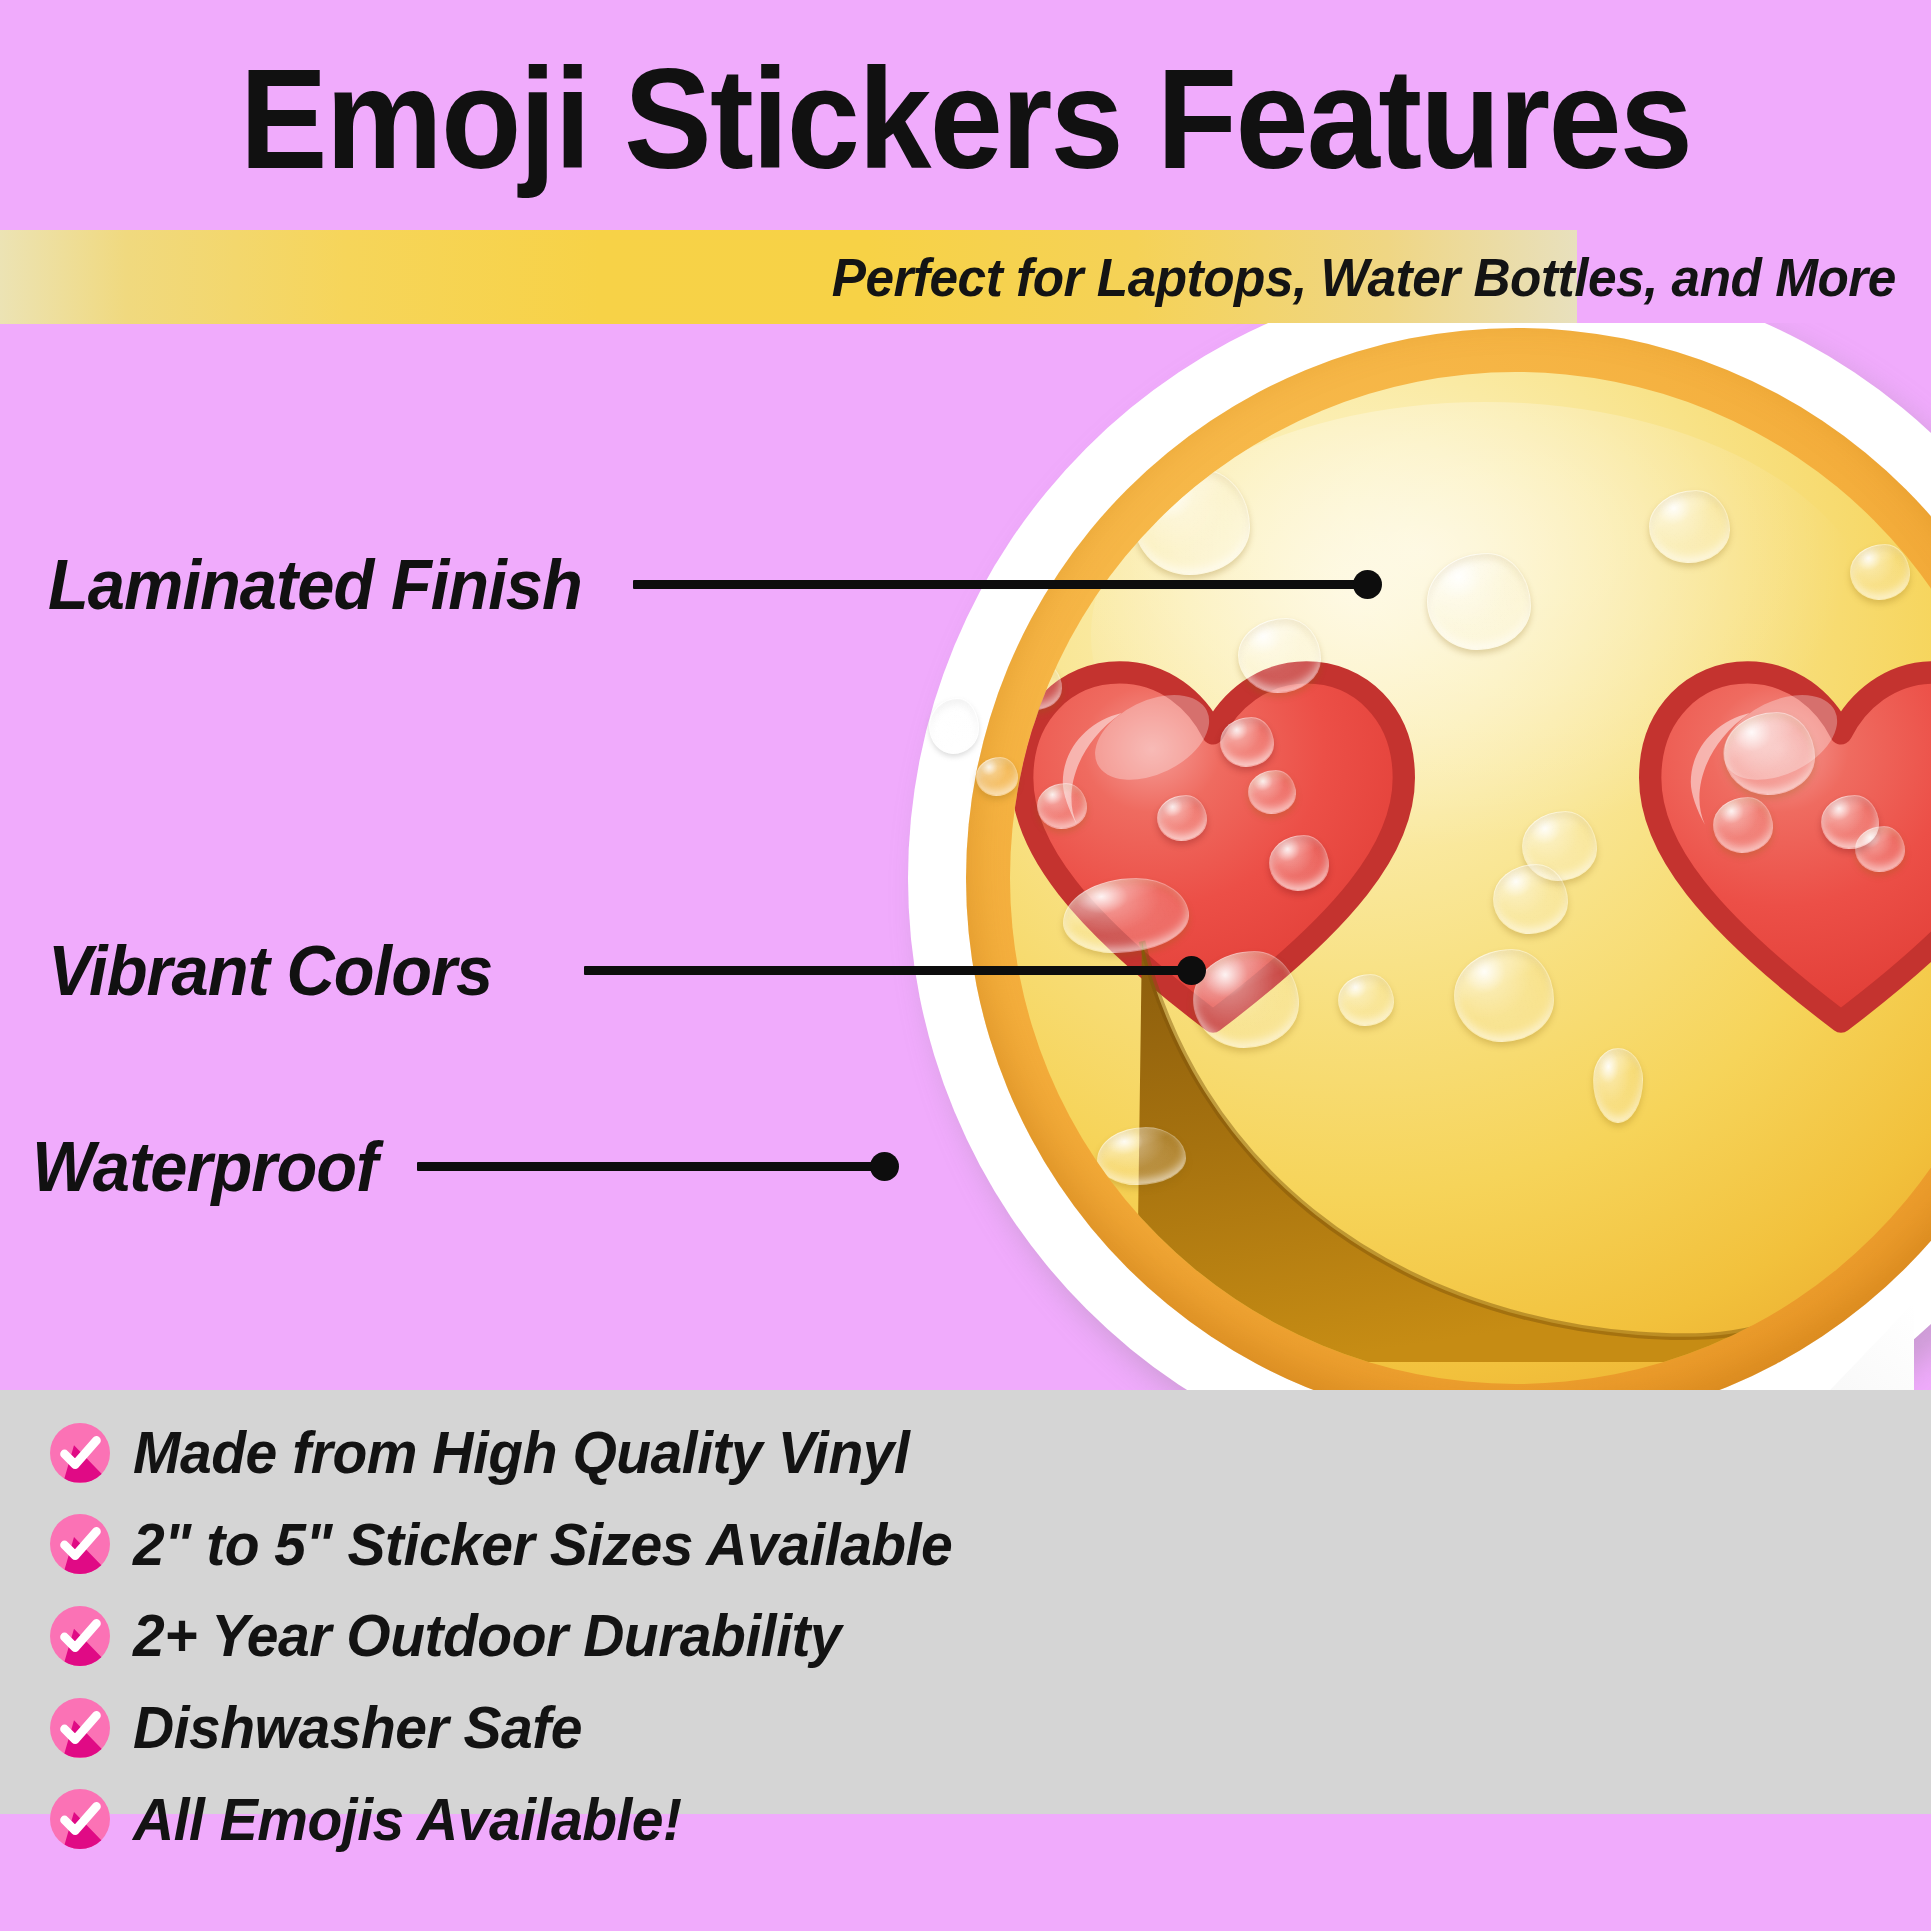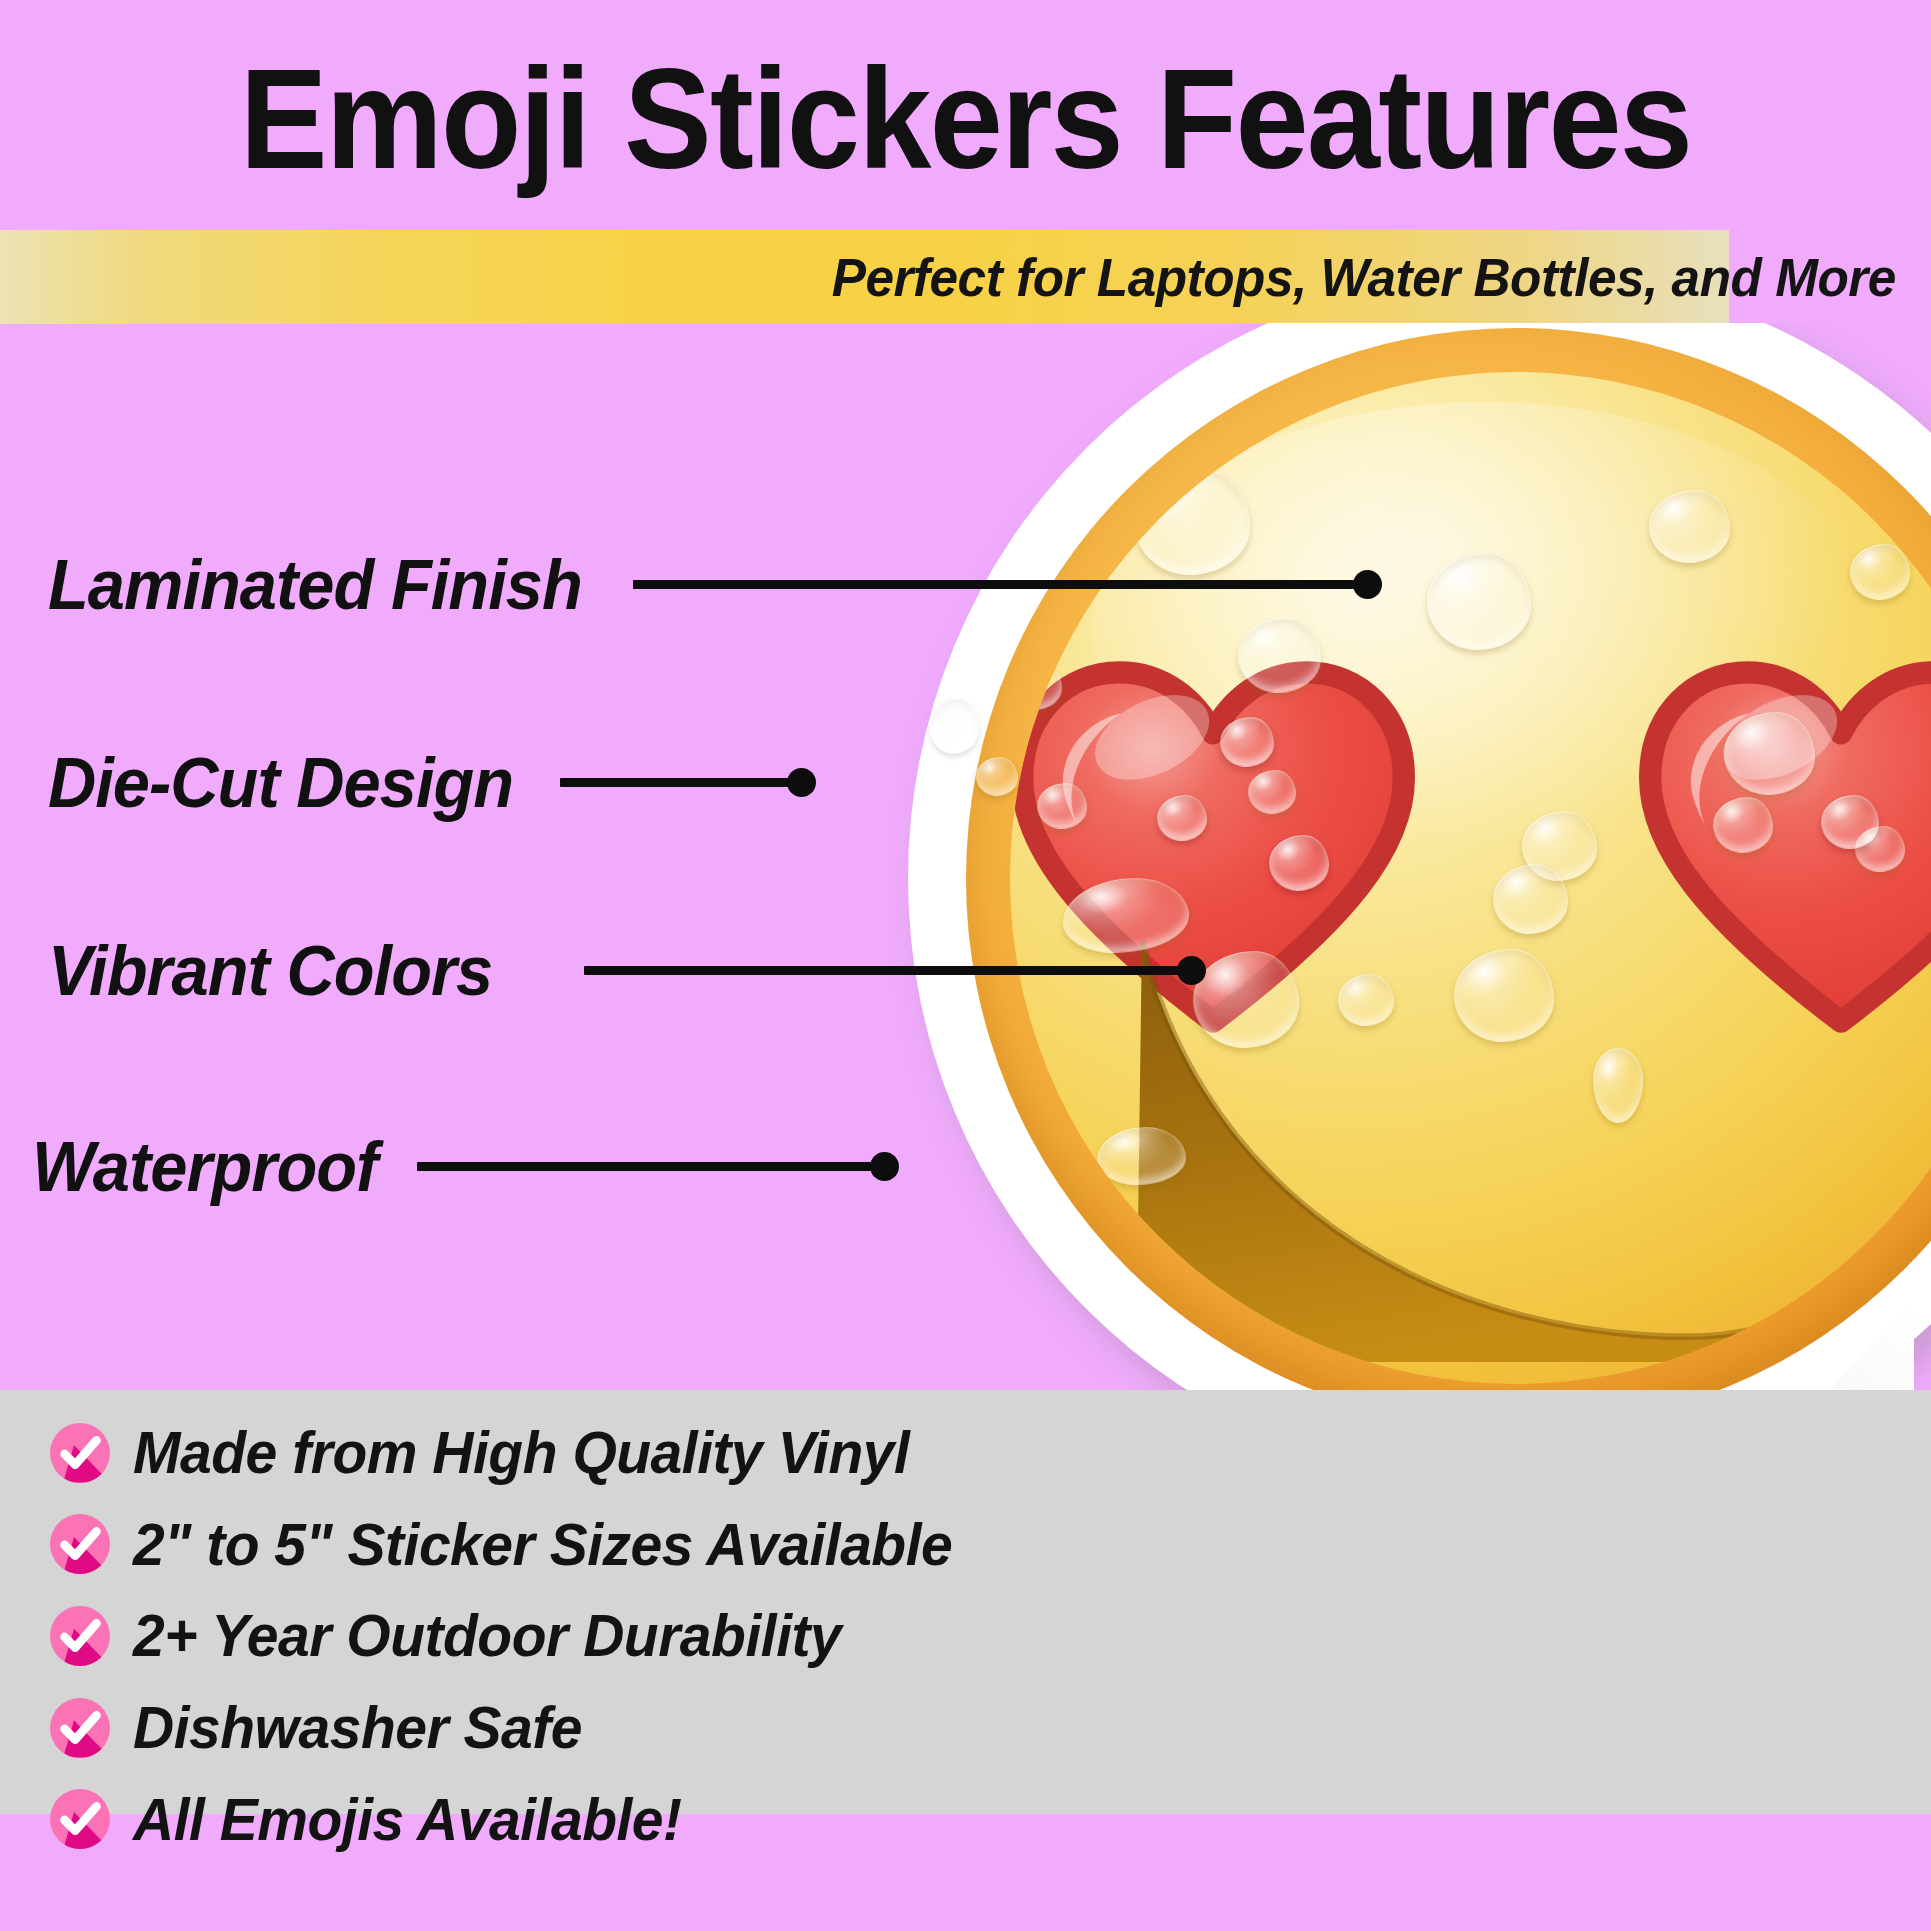--- a/index.html
+++ b/index.html
@@ -26,21 +26,21 @@
     line-height:145px;
     font-weight:bold;
     letter-spacing:-1.9px;
     color:#111111;
     font-family:"Liberation Sans Narrow","Liberation Sans",sans-serif;
     transform:scaleX(0.92);
     white-space:nowrap;
   }
 
   .gold-band {
-    position:absolute; left:0; top:230px; width:1729px; height:94px;
+    position:absolute; left:0; top:230px; width:1577px; height:94px;
     background:linear-gradient(90deg,
         #ece3b4 0%, #f0d97f 8%, #f6d55a 22%, #f7d247 38%,
         #f7d246 55%, #f5d257 72%, #efd684 88%, #e8e0bd 100%);
   }
   .subtitle {
     position:absolute; left:0; top:0; width:1931px; height:94px;
     display:flex; align-items:center; justify-content:flex-end;
     padding-right:37px;
     font-size:54px;
     font-weight:bold;
@@ -330,26 +330,20 @@
     <div id="peel"></div>
   </div>
 
   <div class="callout" style="left:48px; top:541px;">
     <span class="callout-label">Laminated Finish</span>
     <span class="leader" style="width:734px;">
       <span class="node"></span>
     </span>
   </div>
 
-  <div class="callout" style="left:48px; top:739px;">
-    <span class="callout-label">Die-Cut Design</span>
-    <span class="leader" style="width:241px;">
-      <span class="node"></span>
-    </span>
-  </div>
 
   <div class="callout" style="left:48px; top:927px;gap:46px;">
     <span class="callout-label">Vibrant Colors</span>
     <span class="leader" style="width:608px;">
       <span class="node"></span>
     </span>
   </div>
 
   <div class="callout" style="left:32px; top:1123px;">
     <span class="callout-label">Waterproof</span>

